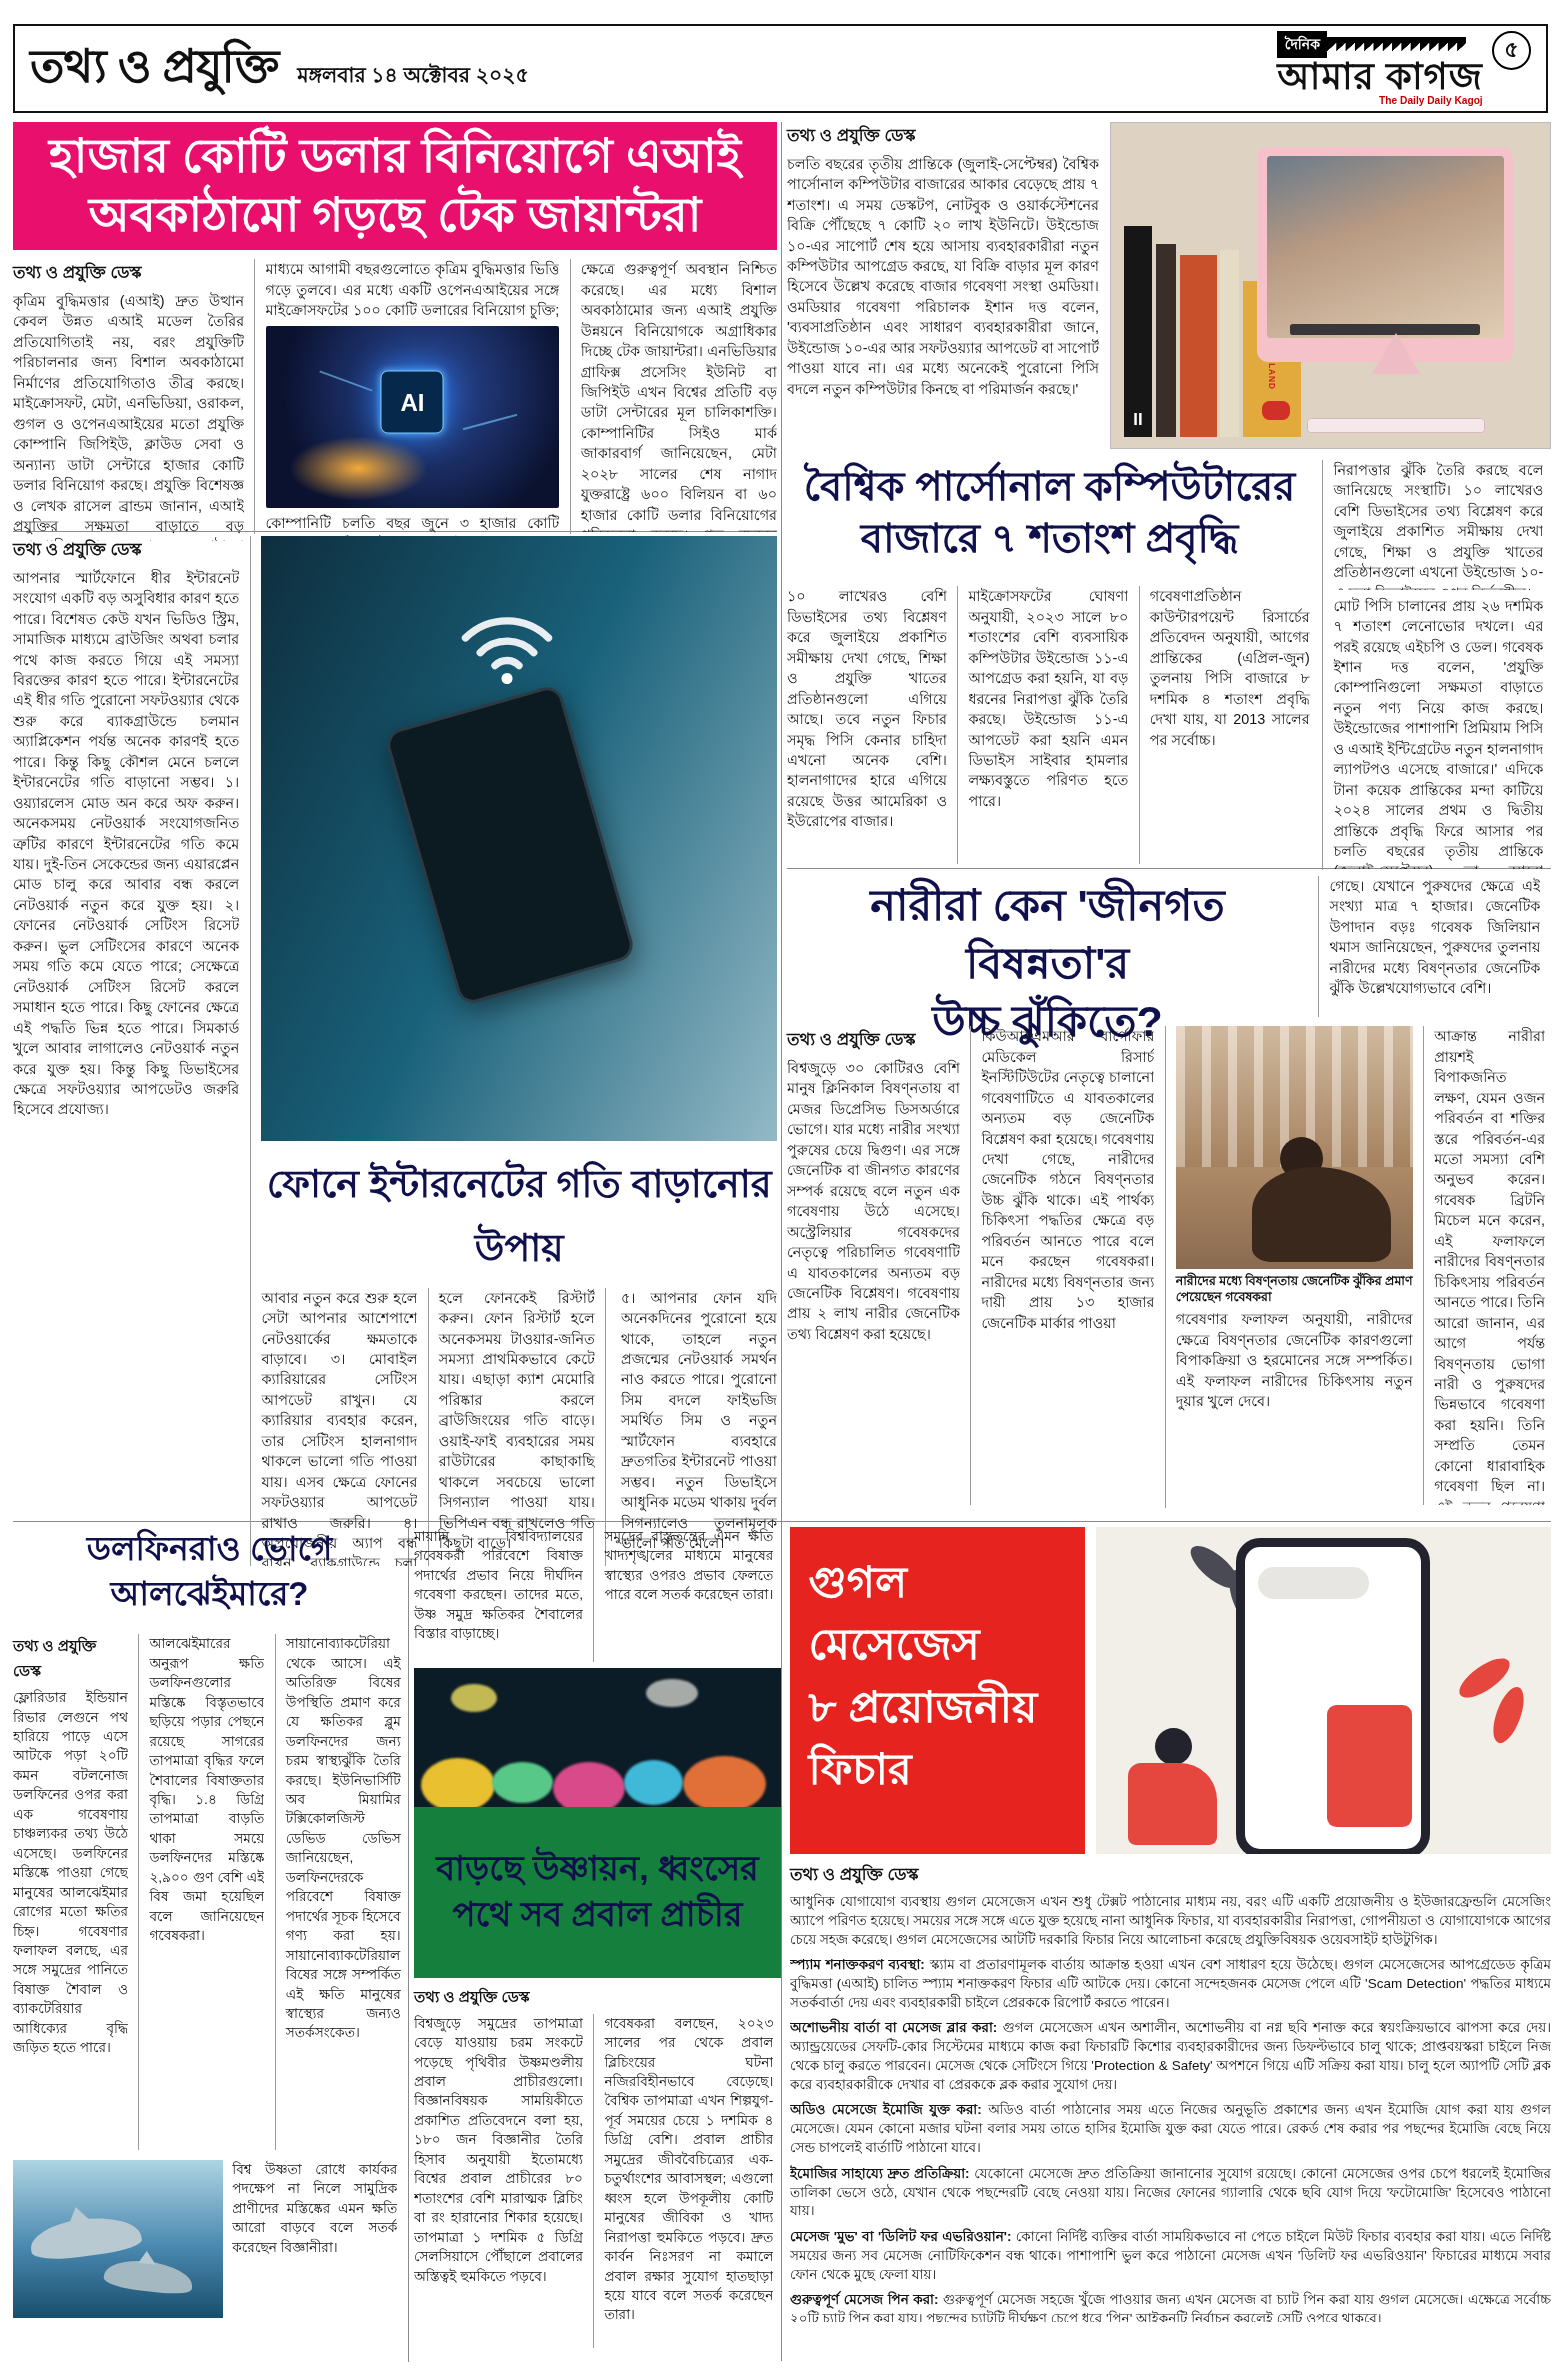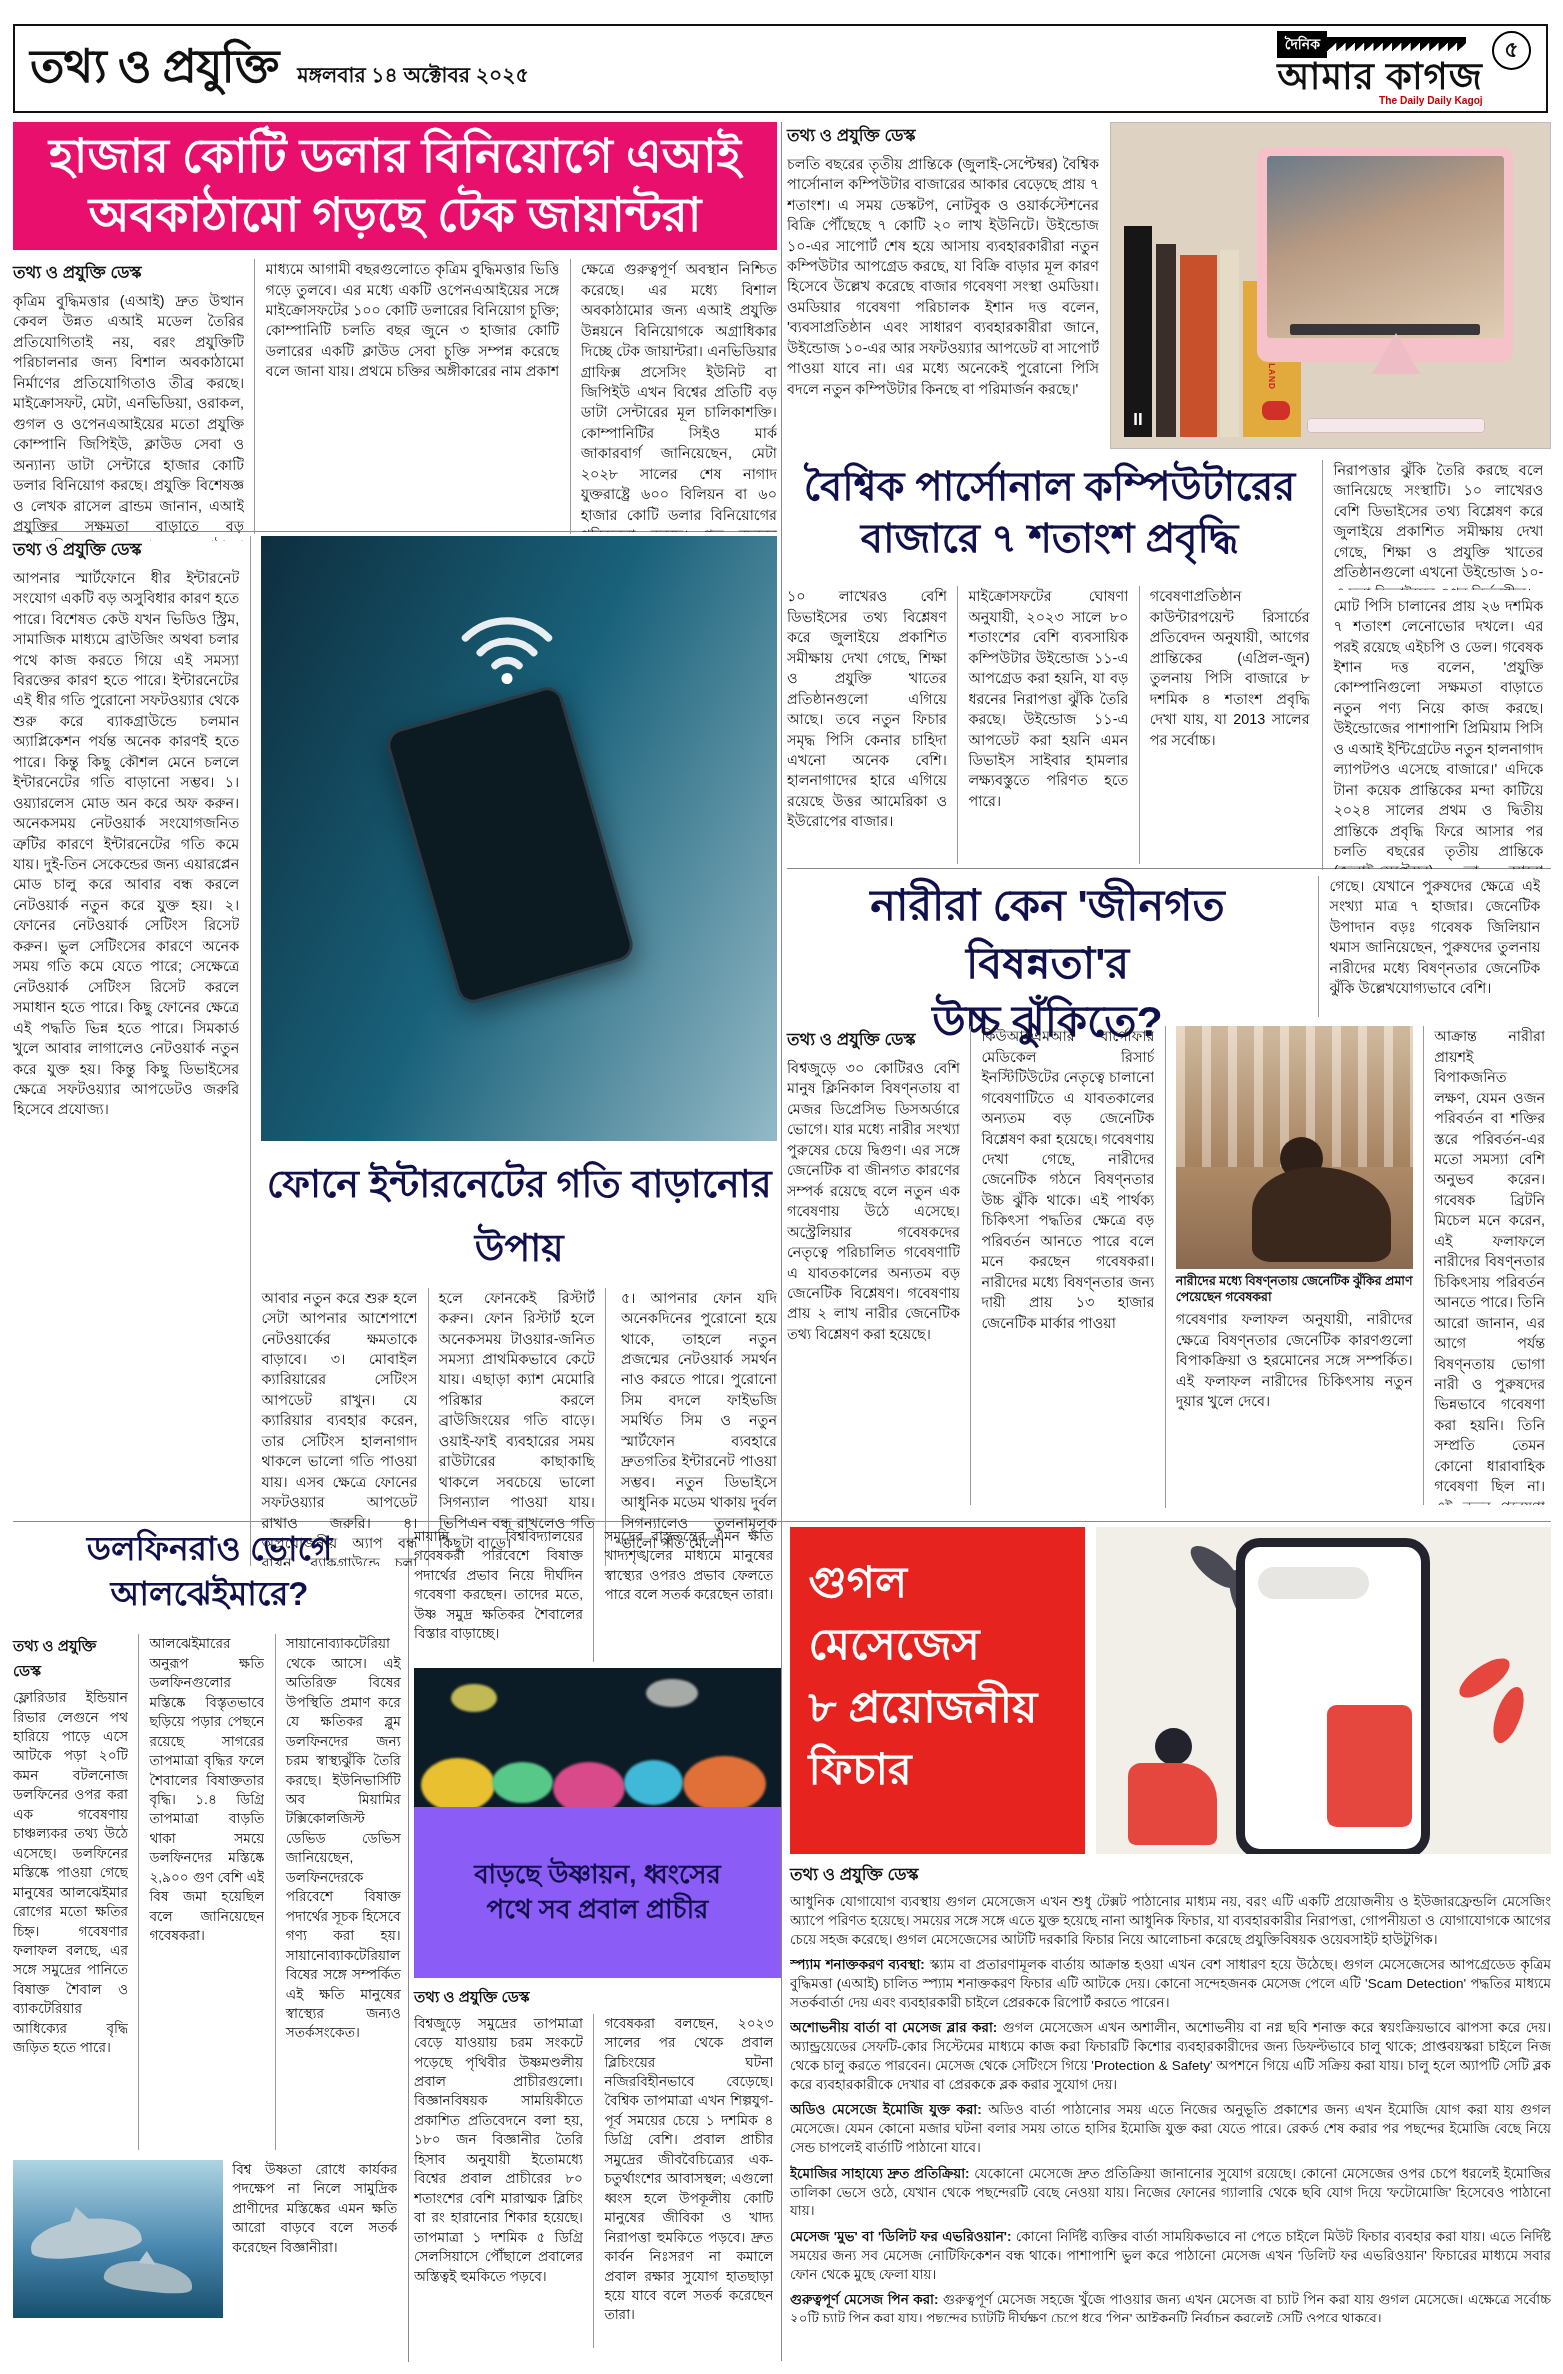--- a/index.html
+++ b/index.html
@@ -107,22 +107,22 @@
      border-radius:60% 70% 45% 55%/80% 90% 30% 40%;}
   .dolphin:after{content:"";position:absolute;left:41px;top:-13px;width:0;height:0;
      border-left:9.3px solid transparent;border-right:13px solid transparent;border-bottom:16.7px solid #b9c9d1;}
   #dolphin1{left:16.7px;top:59px;transform:rotate(-8deg);}
   #dolphin2{left:80px;top:98px;transform:rotate(6deg) scale(.8);background:#a4b8c2;}
   
   #zone-coral{left:414px;top:1527px;width:367px;}
   #coral-top{height:135px;}
   #coral-photo{height:139px;position:relative;overflow:hidden;background:#0c1c26;margin-top:5.6px;}
   .blob{position:absolute;border-radius:50%;filter:blur(0.9px);}
-  #peach-box{background:#8b5cf6;height:171px;display:flex;flex-direction:column;justify-content:center;
-     text-align:center;font-size:26px;font-weight:900;line-height:1.35;}
+  #peach-box{background:#15803d;height:171px;display:flex;flex-direction:column;justify-content:center;
+     text-align:center;font-size:34px;font-weight:900;line-height:1.35;}
   #coral-body{margin-top:7.4px;}
   #coral-cols{height:334px;margin-top:1.9px;}
   
   #zone-google{left:790px;top:1527px;width:761px;}
   #g-row1{display:flex;gap:11px;height:327px;}
   #g-redbox{width:295px;background:#e6231f;color:#fff;font-size:43px;font-weight:900;line-height:1.45;
      padding:24px 18.6px;box-sizing:border-box;}
   #g-illus{flex:1;position:relative;background:#f2efe9;overflow:hidden;}
   #g-phone{position:absolute;right:121px;top:11px;width:176px;height:302px;background:#fff;
      border:9.3px solid #23232d;border-radius:24px;}
@@ -169,20 +169,26 @@
     <div>হাজার কোটি ডলার বিনিয়োগে এআই</div>
     <div>অবকাঠামো গড়ছে টেক জায়ান্টরা</div>
   </div>
   <div class="cols" id="ai-article">
     <div style="width:232px;">
       <div class="byl">তথ্য ও প্রযুক্তি ডেস্ক</div>
       <div class="t" style="height:250px;">কৃত্রিম বুদ্ধিমত্তার (এআই) দ্রুত উত্থান কেবল উন্নত এআই মডেল তৈরির প্রতিযোগিতাই নয়, বরং প্রযুক্তিটি পরিচালনার জন্য বিশাল অবকাঠামো নির্মাণের প্রতিযোগিতাও তীব্র করছে। মাইক্রোসফট, মেটা, এনভিডিয়া, ওরাকল, গুগল ও ওপেনএআইয়ের মতো প্রযুক্তি কোম্পানি জিপিইউ, ক্লাউড সেবা ও অন্যান্য ডাটা সেন্টারে হাজার কোটি ডলার বিনিয়োগ করছে। প্রযুক্তি বিশেষজ্ঞ ও লেখক রাসেল ব্রান্ডম জানান, এআই প্রযুক্তির সক্ষমতা বাড়াতে বড় কোম্পানিগুলোর মধ্যে অবকাঠামো নির্মাণের প্রতিযোগিতা তীব্র হচ্ছে। ফলে এআই মডেলের সুবিধা নিতে গিয়ে টেক জায়ান্টগুলো একই সঙ্গে চিপ নির্মাতা ও ক্লাউড সিস্টেমের মতো প্রযুক্তির অবকাঠামো নির্মাতায় পরিণত হচ্ছে।</div>
     </div>
     <div style="width:295px;">
       <div class="t" style="height:61px;">মাধ্যমে আগামী বছরগুলোতে কৃত্রিম বুদ্ধিমত্তার ভিত্তি গড়ে তুলবে। এর মধ্যে একটি ওপেনএআইয়ের সঙ্গে মাইক্রোসফটের ১০০ কোটি ডলারের বিনিয়োগ চুক্তি; ২০১৯ সালে ওপেনএআইয়ের সঙ্গে মাইক্রোসফটের ১০০ কোটি ডলার বিনিয়োগের এই চুক্তিকে আধুনিক এআই যুগের সূচনা হিসেবে দেখেন অনেকে।</div>
+      <div id="ai-photo">
+        <div id="ai-glow"></div>
+        <div class="ai-line" style="left:18%;top:30%;transform:rotate(20deg);"></div>
+        <div class="ai-line" style="right:14%;top:52%;transform:rotate(-15deg);"></div>
+        <div id="ai-chip">AI</div>
+      </div>
       <div class="t" style="height:56px;">কোম্পানিটি চলতি বছর জুনে ৩ হাজার কোটি ডলারের একটি ক্লাউড সেবা চুক্তি সম্পন্ন করেছে বলে জানা যায়। প্রথমে চুক্তির অঙ্গীকারের নাম প্রকাশ করা হয়নি, পরে বিভিন্ন আন্তর্জাতিক গণমাধ্যম জানিয়েছে, ওপেনএআইয়ের সঙ্গে চুক্তির মাধ্যমে ওরাকল এককভাবে বড় ডাটা সেন্টার নির্মাণে যুক্ত হচ্ছে।</div>
     </div>
     <div style="width:197px;">
       <div class="t" style="height:273px;">ক্ষেত্রে গুরুত্বপূর্ণ অবস্থান নিশ্চিত করেছে। এর মধ্যে বিশাল অবকাঠামোর জন্য এআই প্রযুক্তি উন্নয়নে বিনিয়োগকে অগ্রাধিকার দিচ্ছে টেক জায়ান্টরা। এনভিডিয়ার গ্রাফিক্স প্রসেসিং ইউনিট বা জিপিইউ এখন বিশ্বের প্রতিটি বড় ডাটা সেন্টারের মূল চালিকাশক্তি। কোম্পানিটির সিইও মার্ক জাকারবার্গ জানিয়েছেন, মেটা ২০২৮ সালের শেষ নাগাদ যুক্তরাষ্ট্রে ৬০০ বিলিয়ন বা ৬০ হাজার কোটি ডলার বিনিয়োগের পরিকল্পনা করছে। গত বছরের তুলনায় চলতি বছরের প্রথম তিন মাসে (জানুয়ারি-জুন) ৩ হাজার কোটি ডলার অতিরিক্ত ব্যয় করেছে কোম্পানিগুলো। সেসব অর্থের বেশির ভাগই গেছে ক্লাউড চুক্তিতে। যেসব গুগল ক্লাউডের সঙ্গে ১ হাজার কোটি ডলারের চুক্তি; তবে সবচেয়ে বড় চুক্তি হয়েছে এআই ডাটা সেন্টারে। এই সেন্টার আগামী দিনের এআই সেবা ও প্রযুক্তি পরিচালনার জন্য গুরুত্বপূর্ণ অবকাঠামো হিসেবে কাজ করবে বলে আশাবাদী বিশেষজ্ঞরা।</div>
     </div>
   </div>
 </div>
 
 <div class="abs" id="zone-pc">
   <div id="pc-row1">

